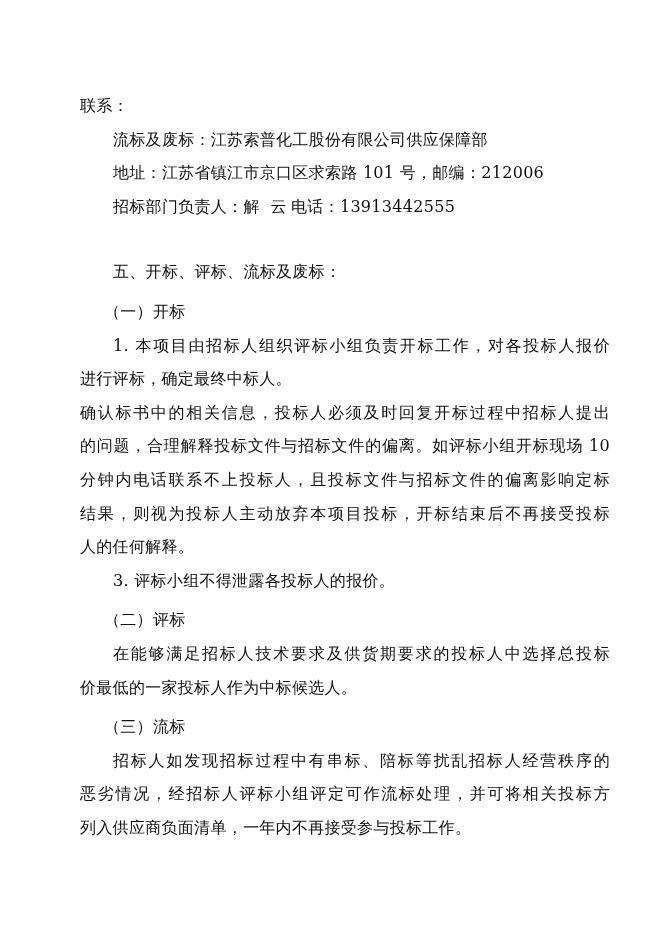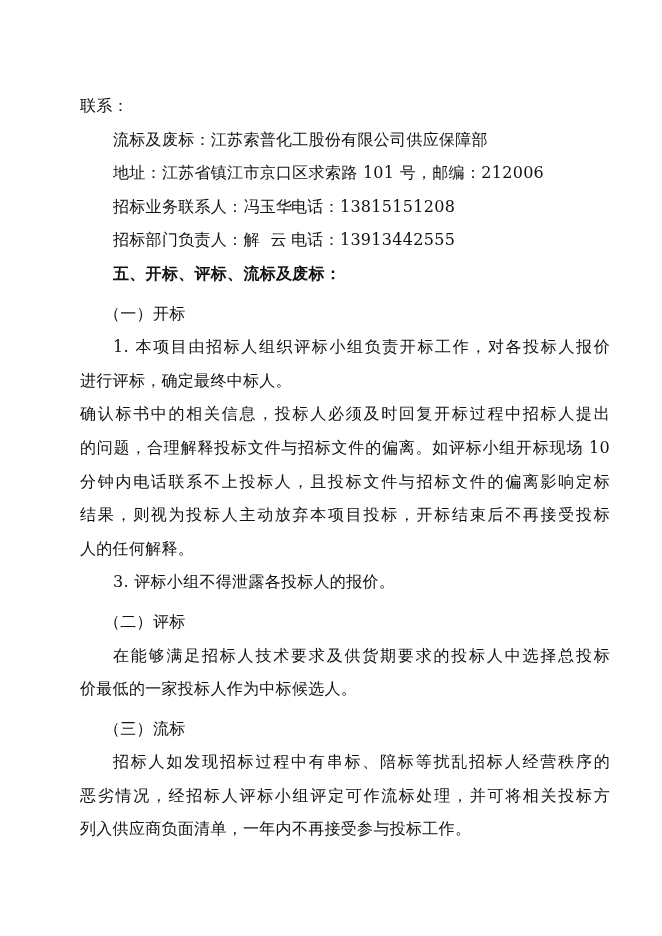--- a/index.html
+++ b/index.html
@@ -2,36 +2,32 @@
 <html><head>
 <meta charset="utf-8">
 <style>
   html, body { margin:0; padding:0; background:#ffffff; }
   body { width:662px; height:936px; position:relative; overflow:hidden;
          font-family: "DejaVu Serif", "Liberation Serif", serif; color:#111; }
   .page { position:absolute; left:80px; top:89px; width:530px; }
   .line { height:33.6px; line-height:33.6px; font-size:16px; white-space:nowrap; letter-spacing:0.3px; }
   .indent { padding-left:33px; }
   .sub { padding-left:24px;margin-top:6px; }
-  .bold { font-weight:bold; }
+  .bold { font-weight:normal;margin-top:32px; }
   .contact-row { display:flex; }
   .contact-row .name { width:178px; display:inline-block; }
   .justify { text-align:justify; text-align-last:justify; white-space:normal; overflow:hidden; }
 </style>
 </head>
 <body>
 
 <div class="page">
   <div class="line">联系：</div>
   <div class="line indent">流标及废标：江苏索普化工股份有限公司供应保障部</div>
   <div class="line indent">地址：江苏省镇江市京口区求索路 101 号，邮编：212006</div>
-  <div class="line indent contact-row">
-    <span class="name">招标业务联系人：冯玉华</span>
-    <span>电话：13815151208</span>
-  </div>
   <div class="line indent contact-row">
     <span class="name" style="white-space:pre">招标部门负责人：解  云</span>
     <span>电话：13913442555</span>
   </div>
 
   <div class="line indent bold">五、开标、评标、流标及废标：</div>
 
   <div class="line sub">（一）开标</div>
   <div class="line indent justify">1. 本项目由招标人组织评标小组负责开标工作，对各投标人报价</div>
   <div class="line">进行评标，确定最终中标人。</div>

